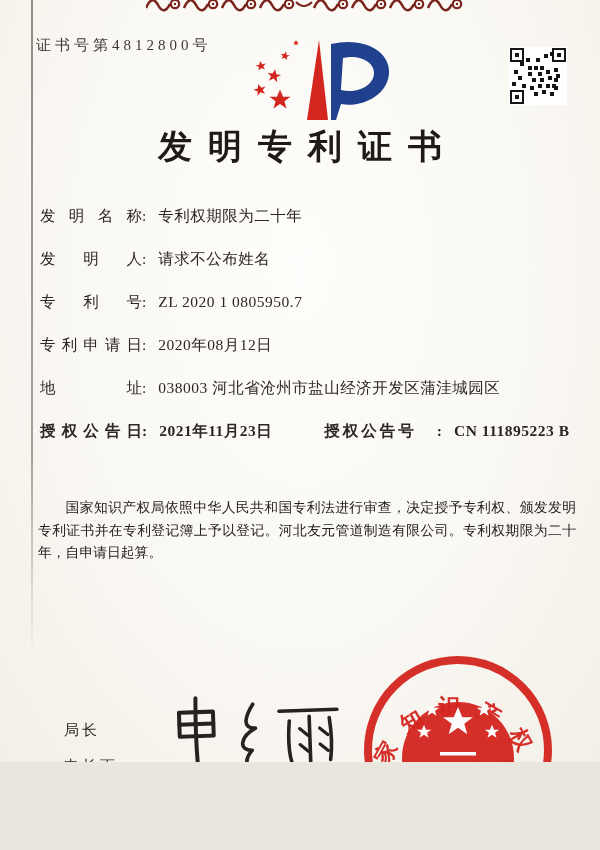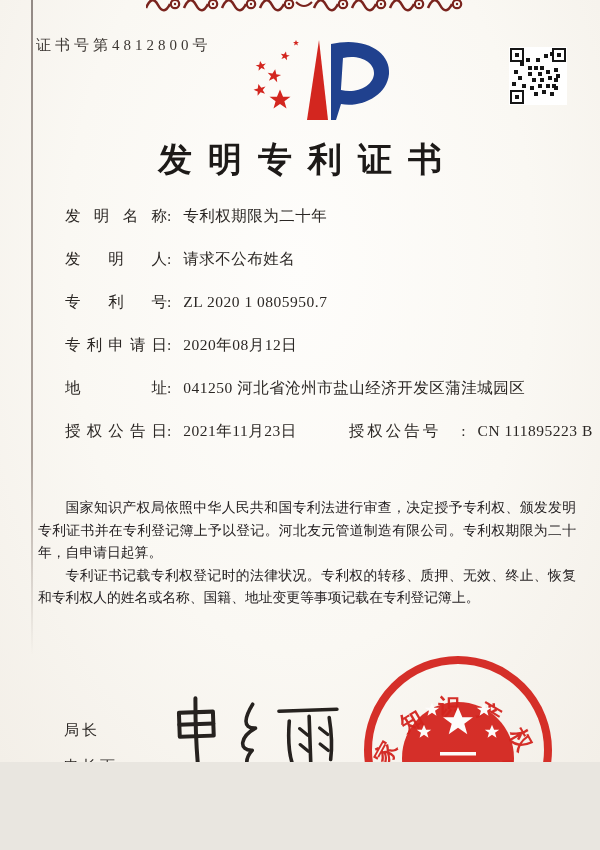--- a/index.html
+++ b/index.html
@@ -24,29 +24,29 @@
   .qr .finder::after{content:"";position:absolute;left:2.5px;top:2.5px;width:4px;height:4px;background:#151515;}
   .qr .f-tl{left:1px;top:1px}.qr .f-tr{right:1px;top:1px}.qr .f-bl{left:1px;bottom:1px}
   .qr .modules{position:absolute;left:19px;top:19px;width:4px;height:4px;background:#151515;
     box-shadow:6px 0 #151515,12px 0 #151515,22px -14px #151515,0 6px #151515,10px 6px #151515,
     18px 4px #151515,26px 2px #151515,-14px 4px #151515,-10px 10px #151515,4px 12px #151515,
     12px 12px #151515,20px 10px #151515,26px 12px #151515,-16px 16px #151515,-6px 18px #151515,
     2px 20px #151515,10px 18px #151515,18px 18px #151515,26px 20px #151515,6px 26px #151515,
     14px 24px #151515,22px 26px #151515,-2px -8px #151515,8px -8px #151515,16px -12px #151515,
     -8px -4px #151515,24px 18px #151515,28px 8px #151515;}
   .title{left:0;right:0;top:124px;text-align:center;font-size:34px;font-weight:700;
-    letter-spacing:16px;text-indent:16px;color:#1d1a18;margin-top:13px;}
+    letter-spacing:16px;text-indent:16px;color:#1d1a18;}
 
   
   .fields{left:40px;top:206px;right:24px;}
   .frow{height:23px;margin-bottom:20px;font-size:15.5px;white-space:nowrap;}
-  .flabel{display:inline-block;width:102px;text-align:justify;text-align-last:justify;margin-left:25px;-moz-text-align-last:justify;}
+  .flabel{display:inline-block;width:102px;text-align:justify;text-align-last:justify;-moz-text-align-last:justify;}
   .fcolon{margin-right:12px;}
   .fvalue{letter-spacing:.5px;}
-  .frow-double{display:flex;}
+  .frow-double{display:flex;font-weight:bold;}
   .pair2{margin-left:52px;}
   .pair2 .flabel2{letter-spacing:3px;margin-right:20px;}
 
   
   .body-text{left:38px;right:24px;top:497px;font-size:13.8px;line-height:22.5px;
     text-align:justify;color:#242022;}
   .body-text p{margin:0;text-indent:2em;}
 
   
   .director{left:64px;top:712px;font-size:15px;letter-spacing:3px;line-height:36px;color:#2b2724;}
@@ -123,35 +123,34 @@
     <div class="frow">
       <span class="flabel">发明人</span><span class="fcolon">:</span><span class="fvalue">请求不公布姓名</span>
     </div>
     <div class="frow">
       <span class="flabel">专利号</span><span class="fcolon">:</span><span class="fvalue">ZL 2020 1 0805950.7</span>
     </div>
     <div class="frow">
       <span class="flabel">专利申请日</span><span class="fcolon">:</span><span class="fvalue">2020年08月12日</span>
     </div>
     <div class="frow">
-      <span class="flabel">地址</span><span class="fcolon">:</span><span class="fvalue">041250 河北省沧州市盐山经济开发区蒲洼城园区</span>
+      <span class="flabel">地址</span><span class="fcolon">:</span><span class="fvalue">038003 河北省沧州市盐山经济开发区蒲洼城园区</span>
     </div>
     <div class="frow frow-double">
       <div>
         <span class="flabel">授权公告日</span><span class="fcolon">:</span><span class="fvalue">2021年11月23日</span>
       </div>
       <div class="pair2">
         <span class="flabel2">授权公告号</span><span class="fcolon">:</span><span class="fvalue">CN 111895223 B</span>
       </div>
     </div>
   </div>
 
   <div class="abs body-text">
     <p>国家知识产权局依照中华人民共和国专利法进行审查，决定授予专利权、颁发发明专利证书并在专利登记簿上予以登记。河北友元管道制造有限公司。专利权期限为二十年，自申请日起算。</p>
-    <p>专利证书记载专利权登记时的法律状况。专利权的转移、质押、无效、终止、恢复和专利权人的姓名或名称、国籍、地址变更等事项记载在专利登记簿上。</p>
   </div>
 
   <div class="abs director">
     <div>局长</div>
     <div>申长雨</div>
   </div>
 
   <svg class="abs signature" viewBox="0 0 195 100">
     <g fill="none" stroke="#26221f" stroke-width="4" stroke-linecap="round" stroke-linejoin="round">
       <path d="M18,18 h34 v24 h-34 z"></path>

